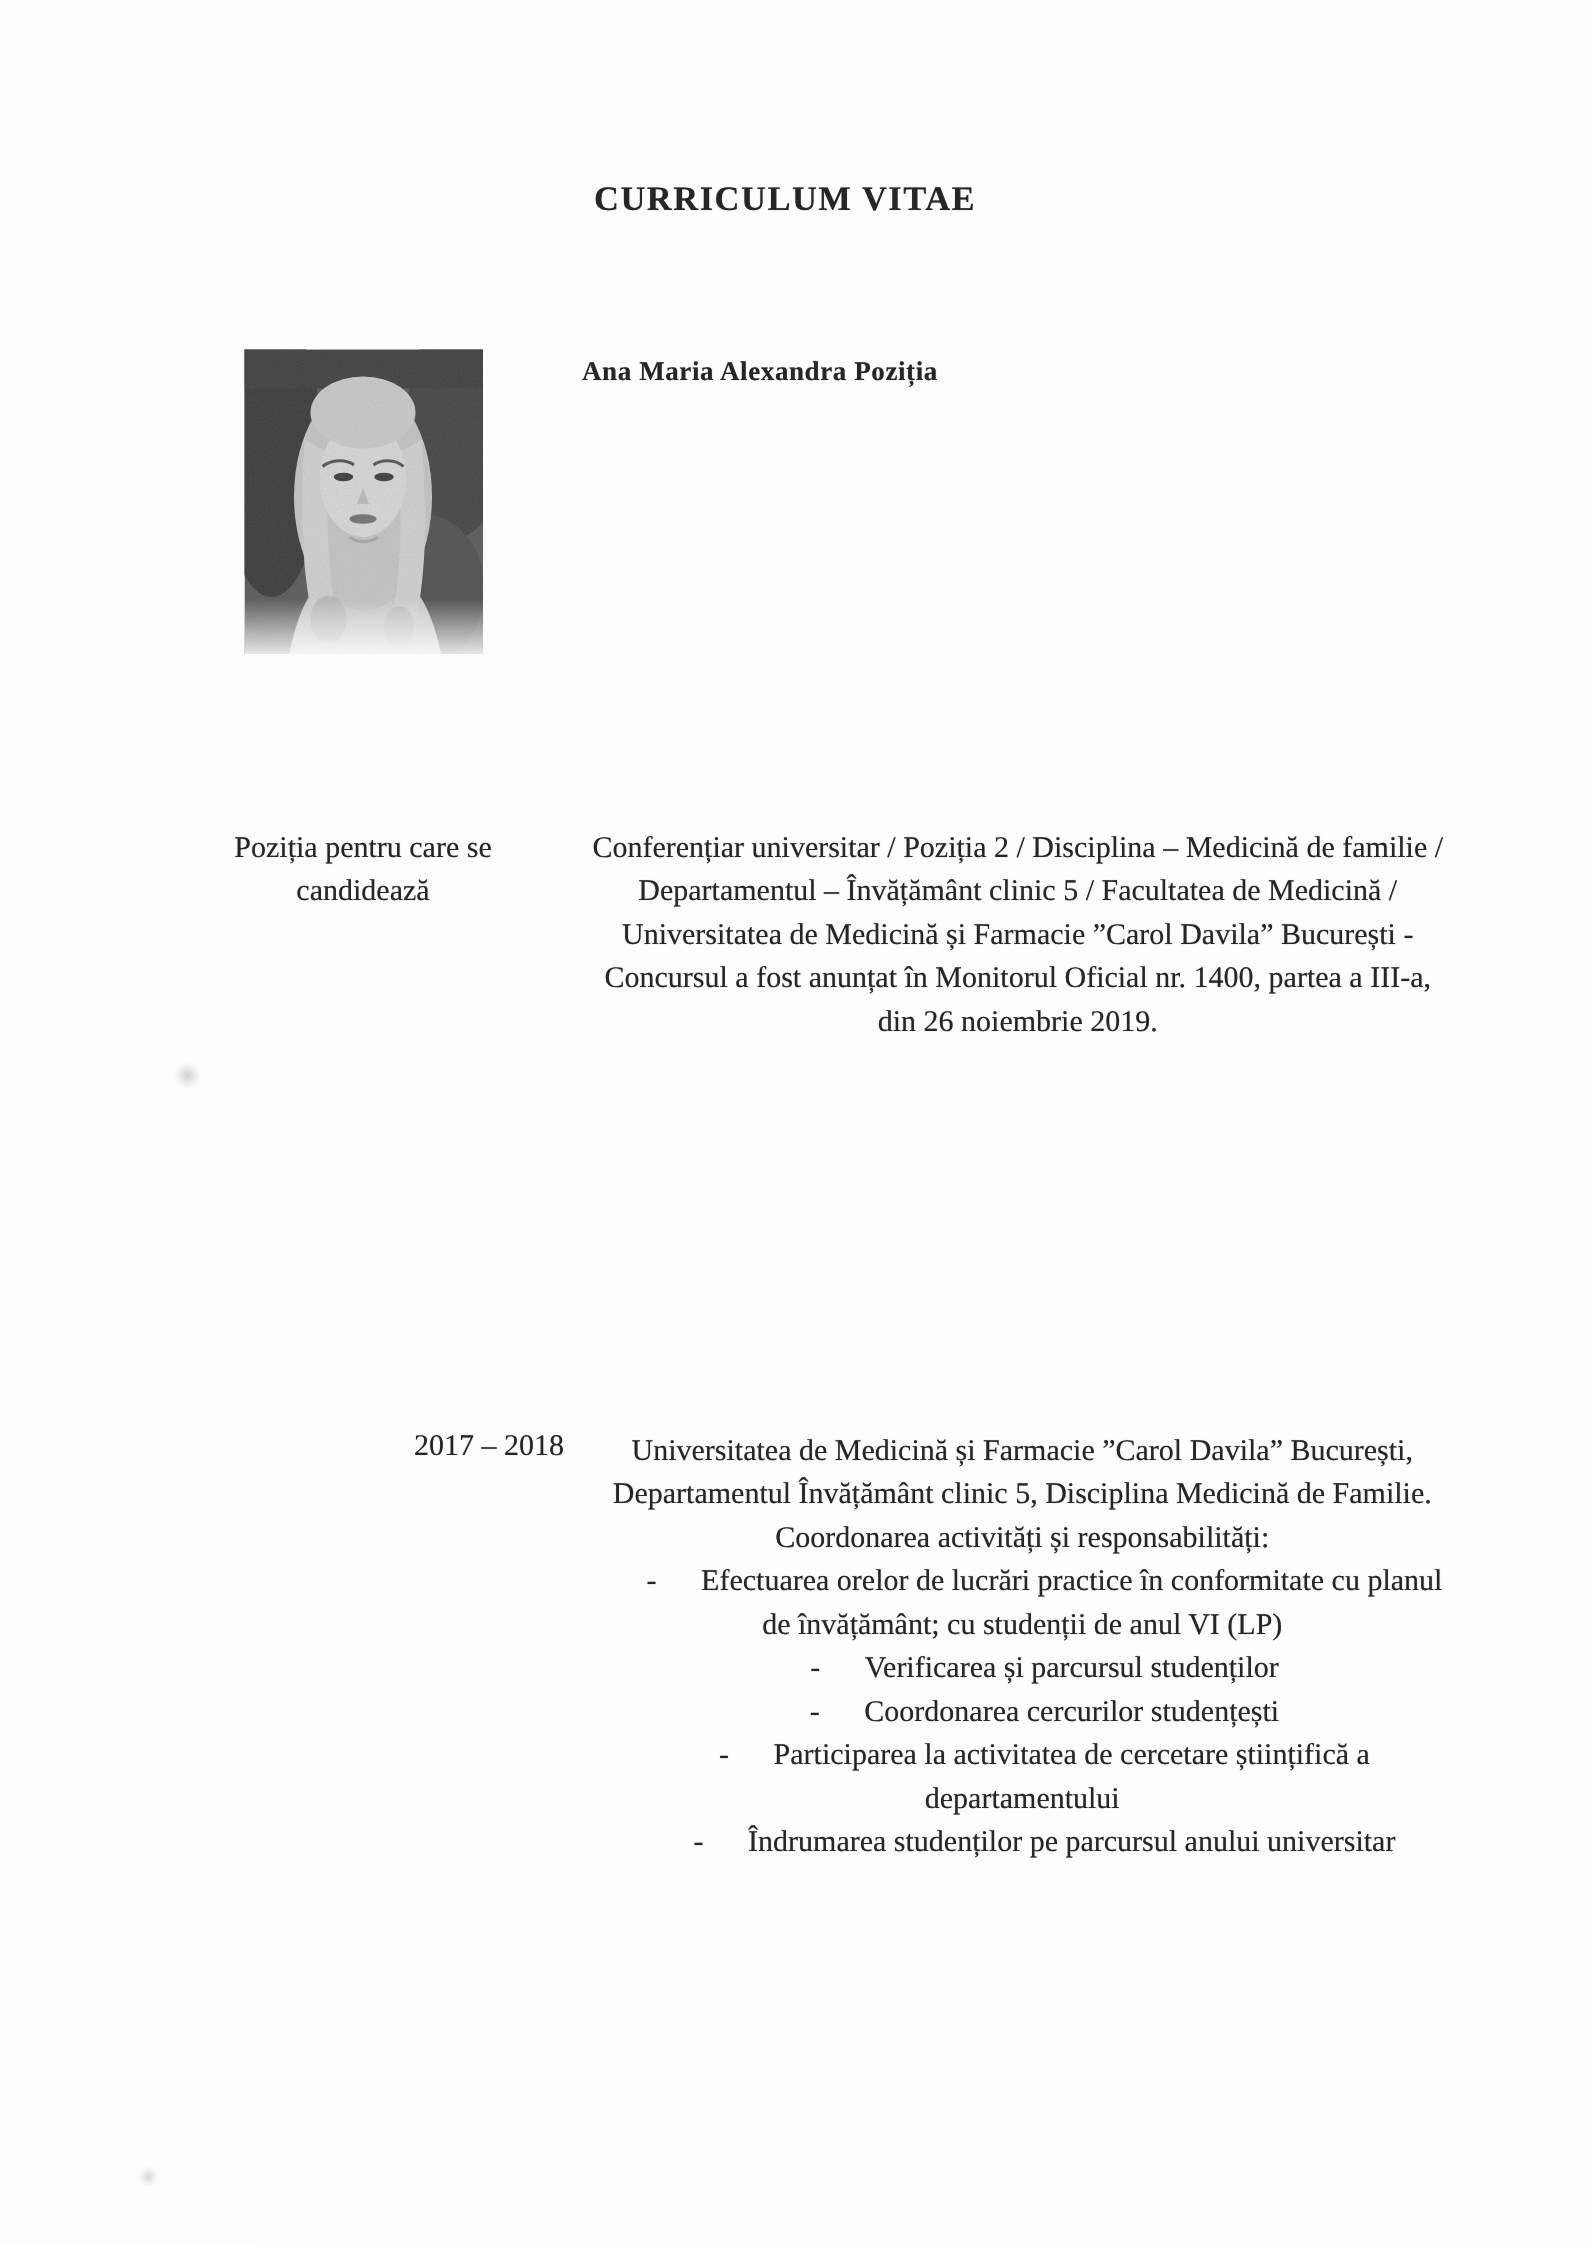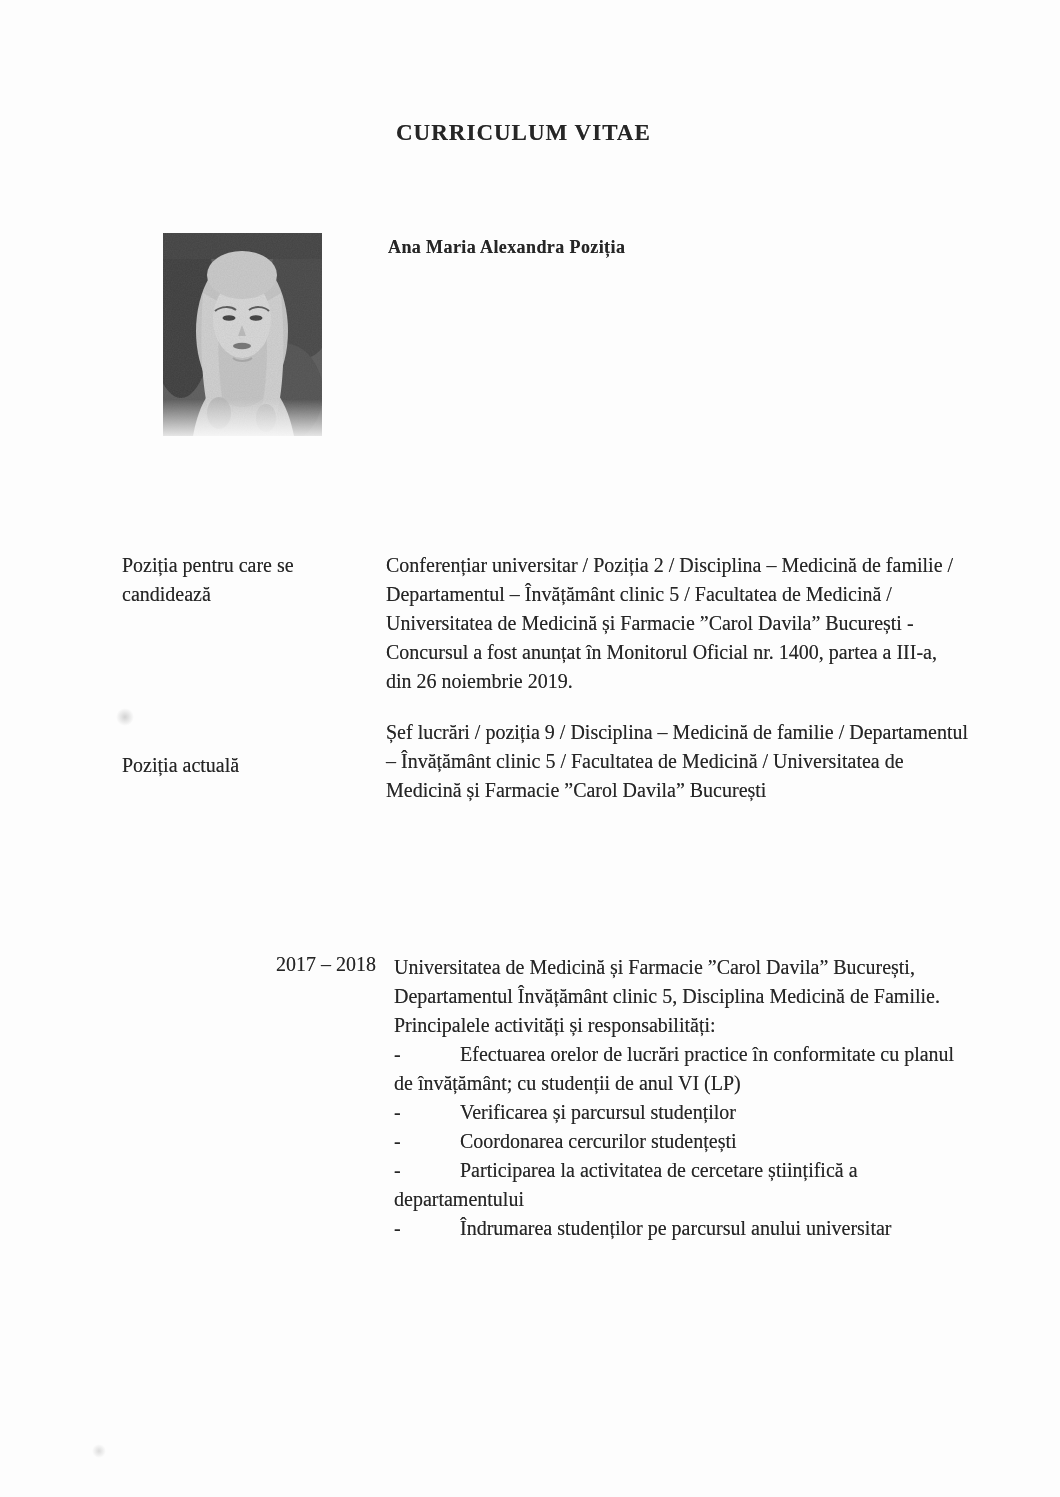--- a/index.html
+++ b/index.html
@@ -11,20 +11,21 @@
     position: relative;
     width: 1060px;
     height: 1497px;
     background: #fdfdfd;
     font-family: "Liberation Serif", "DejaVu Serif", serif;
     color: #262626;
     overflow: hidden;
   }
   .txt {
     text-shadow: 0 0 0.6px rgba(40,40,40,0.55);
+    text-align: center;
   }
   .doc-title {
     position: absolute;
     left: 396px;
     top: 120px;
     font-size: 23px;
     font-weight: bold;
     letter-spacing: 1px;
     white-space: nowrap;
   }
@@ -147,30 +148,28 @@
       <rect width="159" height="203" fill="url(#bottom-fade)"></rect>
     </svg>
   </div>
 
   <div class="candidate-name txt">Ana Maria Alexandra Poziția</div>
 
   <div class="field-label label-applied txt">Poziția pentru care se candidează</div>
 
   <div class="field-value value-applied txt">Conferențiar universitar / Poziția 2 / Disciplina – Medicină de familie / Departamentul – Învățământ clinic 5 / Facultatea de Medicină / Universitatea de Medicină și Farmacie ”Carol Davila” București - Concursul a fost anunțat în Monitorul Oficial nr. 1400, partea a III-a,  din 26 noiembrie 2019.</div>
 
-  <div class="field-label label-current txt">Poziția actuală</div>
 
-  <div class="field-value value-current txt">Șef lucrări / poziția 9 / Disciplina – Medicină de familie / Departamentul – Învățământ clinic 5 / Facultatea de Medicină / Universitatea de Medicină și Farmacie ”Carol Davila” București</div>
 
 
   <div class="exp-period txt">2017 – 2018</div>
 
   <div class="exp-body txt">
     <div>Universitatea de Medicină și Farmacie ”Carol Davila” București, Departamentul Învățământ clinic 5, Disciplina Medicină de Familie.</div>
-    <div>Principalele activități și responsabilități:</div>
+    <div>Coordonarea activități și responsabilități:</div>
     <div class="resp-item">
       <span class="dash">-</span><span>Efectuarea orelor de lucrări practice în conformitate cu planul de învățământ; cu studenții de anul VI (LP)</span>
     </div>
     <div class="resp-item">
       <span class="dash">-</span><span>Verificarea și parcursul studenților</span>
     </div>
     <div class="resp-item">
       <span class="dash">-</span><span>Coordonarea cercurilor studențești</span>
     </div>
     <div class="resp-item">

